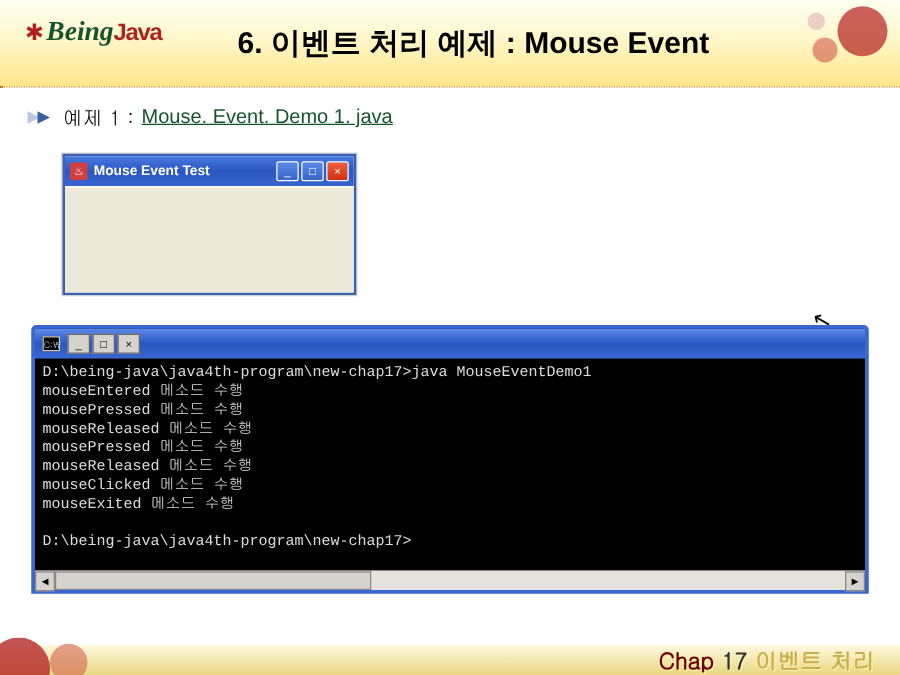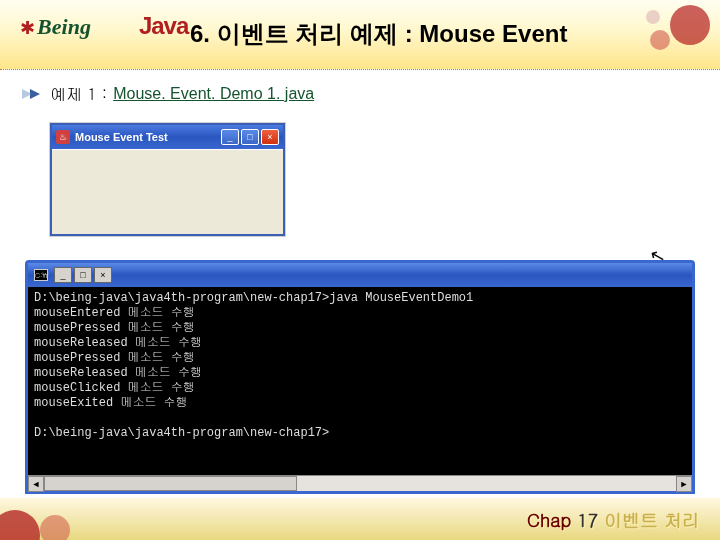--- a/index.html
+++ b/index.html
@@ -28,21 +28,21 @@
   .b2 { width: 20px; height: 20px; top: 30px; right: 50px; background: rgba(200,60,60,0.5);}
   .b3 { width: 14px; height: 14px; top: 10px; right: 60px; background: rgba(220,180,180,0.6);}
   .logo {
     position: absolute;
     top: 12px; left: 20px;
     display: flex;
     align-items: baseline;
   }
   .logo-star { color: #b02020; font-size: 18px; margin-right: 2px; }
   .logo-being { font-style: italic; font-family: 'Times New Roman', serif; font-size: 22px; font-weight: bold; color: #14532d; }
-  .logo-java { font-family: Arial, sans-serif; font-size: 24px; font-weight: bold; color: #b02020; letter-spacing: -1px; margin-left: 48px; }
+  .logo-java { font-family: Arial, sans-serif; font-size: 19px; font-weight: bold; color: #b02020; letter-spacing: -1px; }
   .slide-title {
     position: absolute;
     top: 18px; left: 190px;
     font-size: 24px;
     font-weight: bold;
     color: #000;
     font-family: Liberation Sans, sans-serif;
   }
   .content {
     position: absolute;
@@ -158,21 +158,21 @@
     display: flex; align-items: center; justify-content: center;
     font-family: Arial;
   }
   .cmd-body {
     background: #000;
     color: #ddd;
     font-family: 'Courier New', Gulim, monospace;
     font-size: 12px;
     line-height: 15px;
     padding: 4px 6px;
-    height: 188px;
+    height: 169px;
     overflow: hidden;
     position: relative;
     white-space: pre;
   }
   .cmd-scroll-h {
     height: 16px;
     background: #d6d3ce;
     border-top: 1px solid #888;
     display: flex;
   }
@@ -193,21 +193,21 @@
   .cursor {
     position: absolute;
     top: 245px; right: 55px;
     font-size: 18px;
     color: #000;
     transform: rotate(-15deg);
   }
   .footer {
     position: absolute;
     bottom: 0; left: 0; right: 0;
-    height: 42px;
+    height: 24px;
     background: linear-gradient(180deg, #fff8e0 0%, #e8d880 100%);
     display: flex;
     justify-content: flex-end;
     align-items: center;
     padding-right: 20px;
   }
   .footer-deco {
     position: absolute;
     left: 0; bottom: 0;
     width: 120px; height: 30px;

